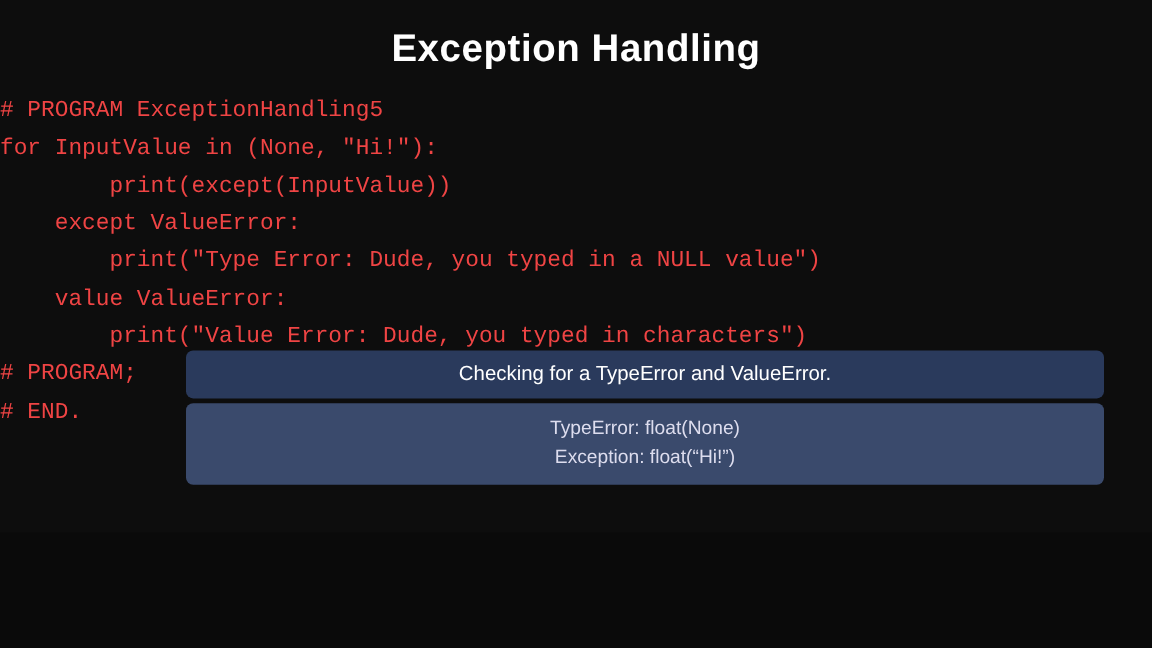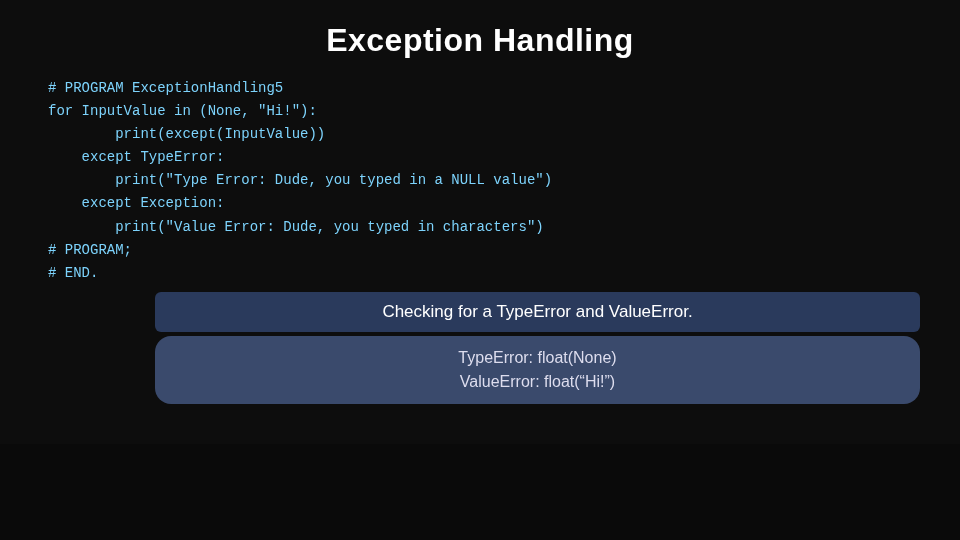--- a/index.html
+++ b/index.html
@@ -26,24 +26,23 @@
       font-size: 32px;
       font-weight: bold;
       color: #ffffff;
       padding-top: 22px;
       padding-bottom: 18px;
       letter-spacing: 0.5px;
     }
 
     .code-block {
       font-family: 'Courier New', Courier, monospace;
-      font-size: 14px;
+      font-size: 19px;
       line-height: 1.65;
-      color: #7dd3fc;
-      padding-left: 48px;
+      color: #ef4444;
       padding-right: 30px;
     }
 
     .code-line {
       white-space: pre;
       display: block;
     }
 
     .tooltip-container {
       position: absolute;
@@ -58,49 +57,49 @@
       padding: 10px 20px;
       text-align: center;
       font-family: Arial, sans-serif;
       font-size: 17px;
       color: #ffffff;
       margin-bottom: 4px;
     }
 
     .tooltip-secondary {
       background-color: #3a4a6c;
-      border-radius: 16px;
+      border-radius: 6px;
       padding: 10px 20px;
       text-align: center;
       font-family: Arial, sans-serif;
       font-size: 16px;
       color: #ddddee;
       line-height: 1.5;
     }
   </style>
 </head>
 <body>
 
 <div class="page">
 
   <div class="title">Exception Handling</div>
 
   <div class="code-block">
     <span class="code-line"># PROGRAM ExceptionHandling5</span>
     <span class="code-line">for InputValue in (None, "Hi!"):</span>
     <span class="code-line">        print(except(InputValue))</span>
-    <span class="code-line">    except TypeError:</span>
+    <span class="code-line">    except ValueError:</span>
     <span class="code-line">        print("Type Error: Dude, you typed in a NULL value")</span>
-    <span class="code-line">    except Exception:</span>
+    <span class="code-line">    value ValueError:</span>
     <span class="code-line">        print("Value Error: Dude, you typed in characters")</span>
     <span class="code-line"># PROGRAM;</span>
     <span class="code-line"># END.</span>
   </div>
 
   <div class="tooltip-container">
     <div class="tooltip-main">Checking for a TypeError and ValueError.</div>
     <div class="tooltip-secondary">
       <div>TypeError: float(None)</div>
-      <div>ValueError: float(“Hi!”)</div>
+      <div>Exception: float(“Hi!”)</div>
     </div>
   </div>
 
 </div>
 
 </body></html>

